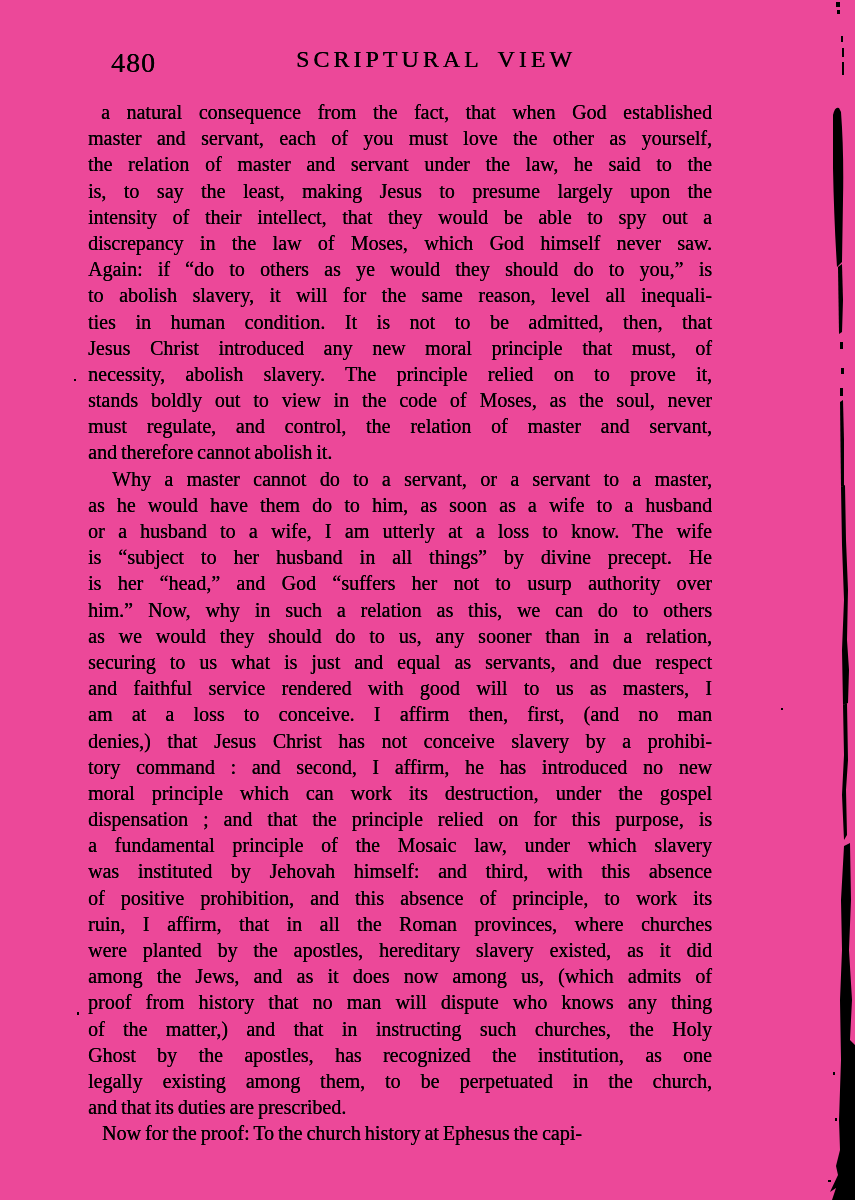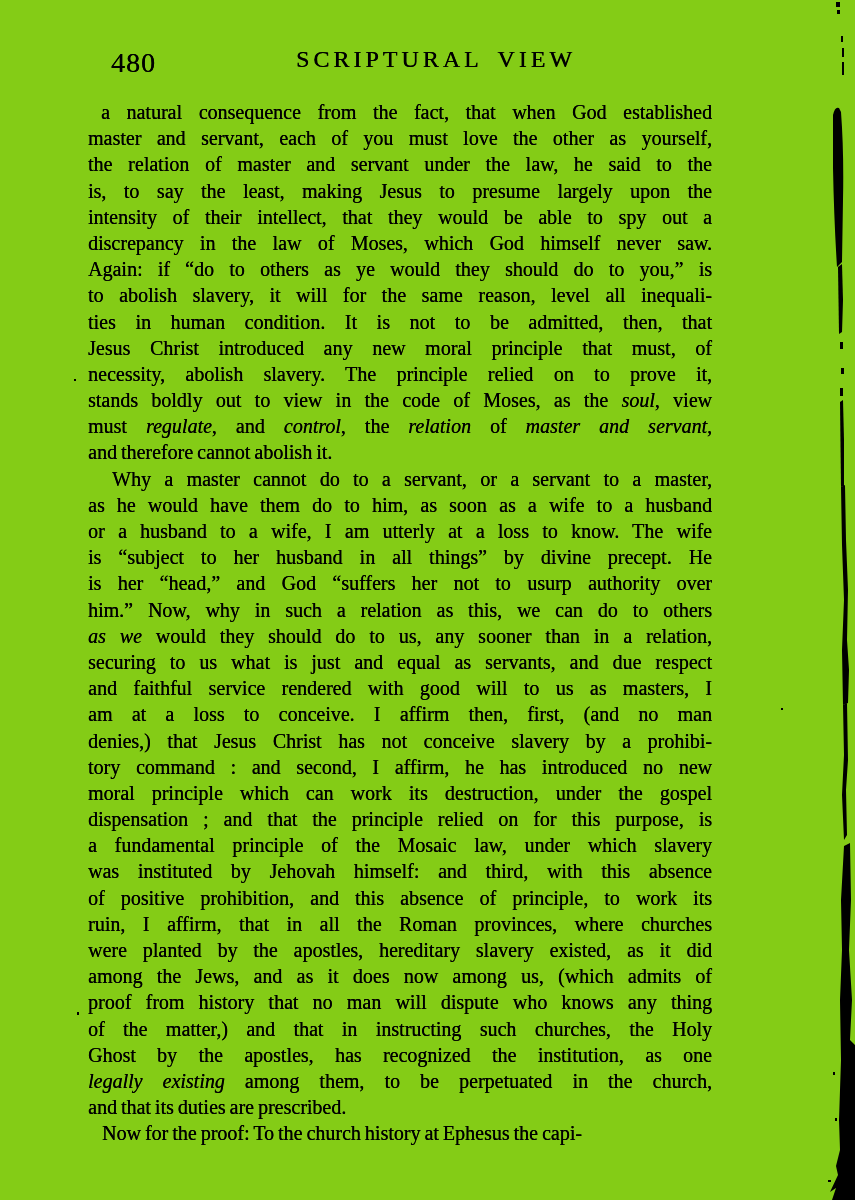--- a/index.html
+++ b/index.html
@@ -1,19 +1,19 @@
 <!DOCTYPE html>
 <html><head>
 <meta charset="utf-8">
 <style>
   html,body{margin:0;padding:0;background:#ffffff;}
   .page{
     position:relative;
     width:855px;height:1200px;
-    background:#84cc16;
+    background:#ec4899;
     overflow:hidden;
     font-family:"Liberation Serif","DejaVu Serif",serif;
     color:#000000;
   }
   .pagenum{
     position:absolute;left:111px;top:49px;
     font-size:28px;line-height:28px;
     letter-spacing:1px;
     text-shadow:0.3px 0.3px 0 #000;
   }
@@ -35,21 +35,21 @@
   .line{
     text-align:justify;
     text-align-last:justify;
     height:26.2px;
     white-space:normal;
   }
   .line.lastline{text-align-last:left;}
   .para.p0 .line.firstline{text-indent:13px;}
   .para.p1 .line.firstline{text-indent:24px;}
   .para.p2 .line.firstline{text-indent:14px;}
-  .em{font-style:italic;}
+  .em{}
   .artifact{position:absolute;top:0;left:0;pointer-events:none;}
 </style>
 </head>
 <body>
 
 <div class="page">
 
   <div class="pagenum">480</div>
 
   <div class="runhead">SCRIPTURAL VIEW</div>
@@ -60,21 +60,21 @@
         <div class="line"><span>master and servant, each of you must love the other as yourself,</span></div>
         <div class="line"><span>the relation of master and servant under the law, he said to the</span></div>
         <div class="line"><span>is, to say the least, making Jesus to presume largely upon the</span></div>
         <div class="line"><span>intensity of their intellect, that they would be able to spy out a</span></div>
         <div class="line"><span>discrepancy in the law of Moses, which God himself never saw.</span></div>
         <div class="line"><span>Again: if “do to others as ye would they should do to you,” is</span></div>
         <div class="line"><span>to abolish slavery, it will for the same reason, level all inequali-</span></div>
         <div class="line"><span>ties in human condition.  It is not to be admitted, then, that</span></div>
         <div class="line"><span>Jesus Christ introduced any new moral principle that must, of</span></div>
         <div class="line"><span>necessity, abolish slavery.  The principle relied on to prove it,</span></div>
-        <div class="line"><span>stands boldly out to view in the code of Moses, as the </span><span class="em">soul</span><span>, view</span></div>
+        <div class="line"><span>stands boldly out to view in the code of Moses, as the </span><span class="em">soul</span><span>, never</span></div>
         <div class="line"><span>must </span><span class="em">regulate</span><span>, and </span><span class="em">control</span><span>, the </span><span class="em">relation</span><span> of </span><span class="em">master and servant,</span></div>
         <div class="line lastline"><span>and therefore cannot abolish it.</span></div>
       </div>
       <div class="para p1">
         <div class="line firstline"><span>Why a master cannot do to a servant, or a servant to a master,</span></div>
         <div class="line"><span>as he would have them do to him, as soon as a wife to a husband</span></div>
         <div class="line"><span>or a husband to a wife, I am utterly at a loss to know.  The wife</span></div>
         <div class="line"><span>is “subject to her husband in all things” by divine precept.  He</span></div>
         <div class="line"><span>is her “head,” and God “suffers her not to usurp authority over</span></div>
         <div class="line"><span>him.”  Now, why in such a relation as this, we can do to others</span></div>

